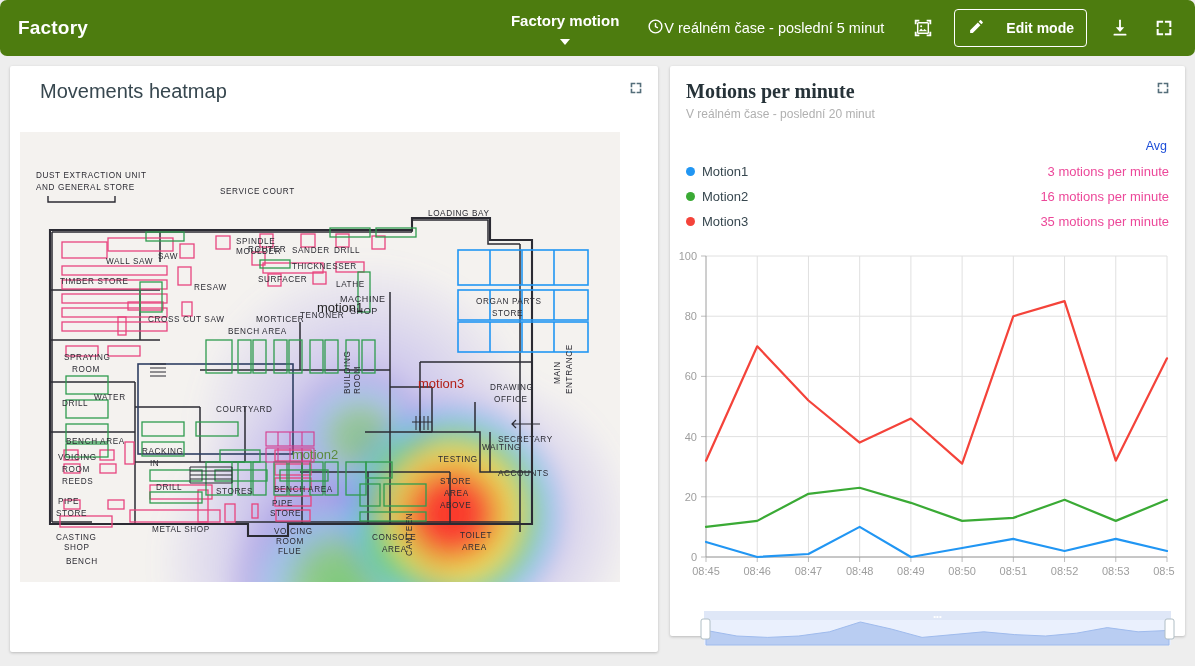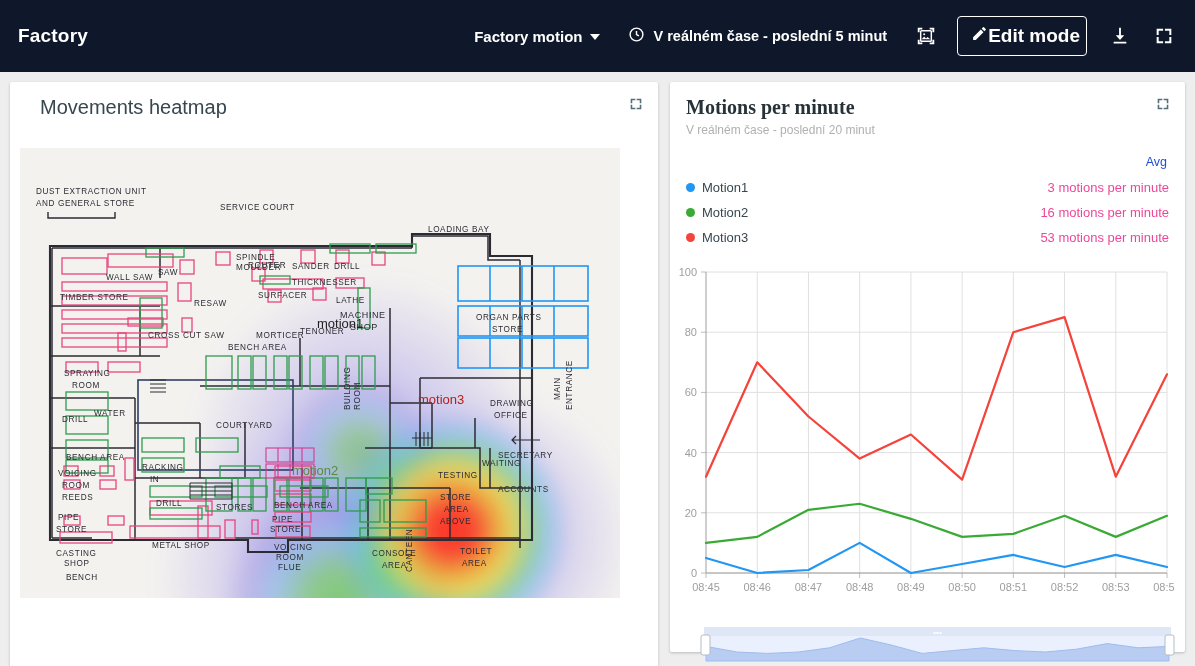--- a/index.html
+++ b/index.html
@@ -6,84 +6,85 @@
   html, body {
     margin: 0; padding: 0;
     width: 1195px; height: 666px;
     background: #eeeeee;
     font-family: "Liberation Sans", sans-serif;
     overflow: hidden;
   }
 
   
   .topbar {
-    height: 72px;
-    background: #0f172a;
+    height: 56px;
+    background: #4d7c0f;
     display: flex;
     align-items: center;
     padding: 0 14px 0 18px;
     color: #ffffff;
     position: relative;
+    border-radius: 7px;
   }
   .brand {
     font-size: 19px;
     font-weight: bold;
     letter-spacing: .2px;
     color: #ffffff;
     white-space: nowrap;
   }
   .topbar-spacer { flex: 1 1 auto; }
 
   .dash-select {
     display: flex;
     align-items: center;
     gap: 8px;
     font-size: 15px;
     font-weight: bold;
     margin-right: 28px;
     cursor: pointer;
     white-space: nowrap;
+    flex-direction: column;
   }
   .caret {
     width: 0; height: 0;
     border-left: 5px solid transparent;
     border-right: 5px solid transparent;
     border-top: 6px solid #ffffff;
     display: inline-block;
     margin-top: 2px;
   }
 
   .timerange {
     display: flex;
     align-items: center;
-    gap: 8px;
     font-size: 14.5px;
-    font-weight: bold;
+    font-weight: normal;
     margin-right: 22px;
     cursor: pointer;
     white-space: nowrap;
   }
 
   .icon-btn {
     width: 34px; height: 34px;
     display: flex; align-items: center; justify-content: center;
     cursor: pointer;
     flex: 0 0 auto;
   }
   .icon-btn.mr { margin-right: 14px; }
   .icon-btn.ml { margin-left: 10px; }
 
   .edit-btn {
     display: flex;
     align-items: center;
-    gap: 0;
+    gap: 21px;
     border: 1px solid #ffffff;
     border-radius: 4px;
-    padding: 8px 6px 8px 13px;
-    font-size: 19px;
+    padding: 8px 12px 8px 13px;
+    font-size: 14px;
     font-weight: bold;
     cursor: pointer;
     white-space: nowrap;
     margin-right: 6px;
   }
 
   
   .board {
     display: flex;
     gap: 12px;
@@ -519,21 +520,21 @@
 
       <div class="legend-row">
         <span class="dot" style="background:#3aaa35"></span>
         <span class="legend-name">Motion2</span>
         <span class="legend-val">16 motions per minute</span>
       </div>
 
       <div class="legend-row">
         <span class="dot" style="background:#f4433a"></span>
         <span class="legend-name">Motion3</span>
-        <span class="legend-val">53 motions per minute</span>
+        <span class="legend-val">35 motions per minute</span>
       </div>
     </div>
 
     <div class="chart-area">
       <svg id="chart-svg" width="505" height="355" viewBox="0 0 505 355">
           <line x1="36" y1="315" x2="497" y2="315" stroke="#e0e0e0" stroke-width="1"></line>
           <text x="27" y="319" text-anchor="end" font-family="Liberation Sans, sans-serif" font-size="11" fill="#9e9e9e">0</text>
           <line x1="31" y1="315" x2="36" y2="315" stroke="#bdbdbd" stroke-width="1"></line>
           <line x1="36" y1="254.8" x2="497" y2="254.8" stroke="#e0e0e0" stroke-width="1"></line>
           <text x="27" y="258.8" text-anchor="end" font-family="Liberation Sans, sans-serif" font-size="11" fill="#9e9e9e">20</text>

